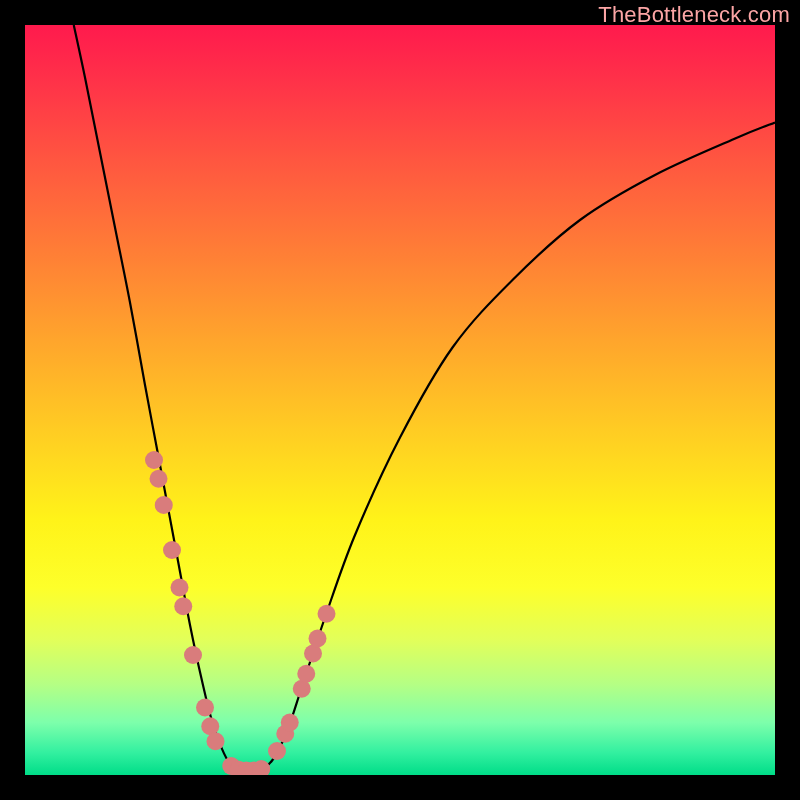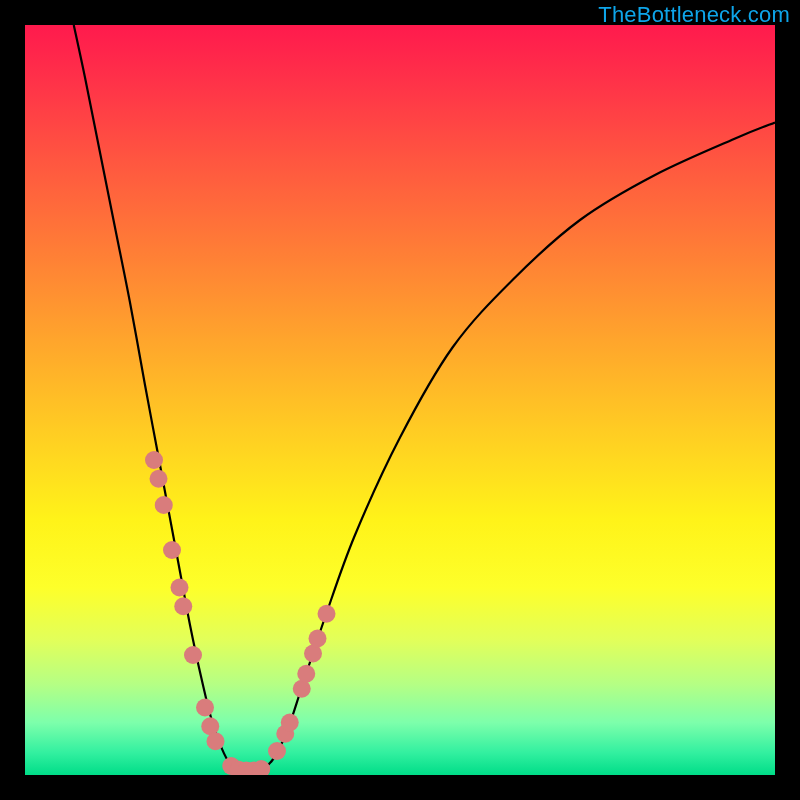--- a/index.html
+++ b/index.html
@@ -36,21 +36,21 @@
       #7dffab 93%,
       #33f0a0 97%,
       #00dd88 100%);
   }
   .watermark {
     position: absolute;
     top: 2px;
     right: 10px;
     font-size: 22px;
     font-weight: 500;
-    color: #0ea5e9;
+    color: #fca5a5;
     letter-spacing: 0.2px;
   }
   svg {
     position: absolute;
     left: 0;
     top: 0;
   }
   .curve {
     fill: none;
     stroke: #000;

